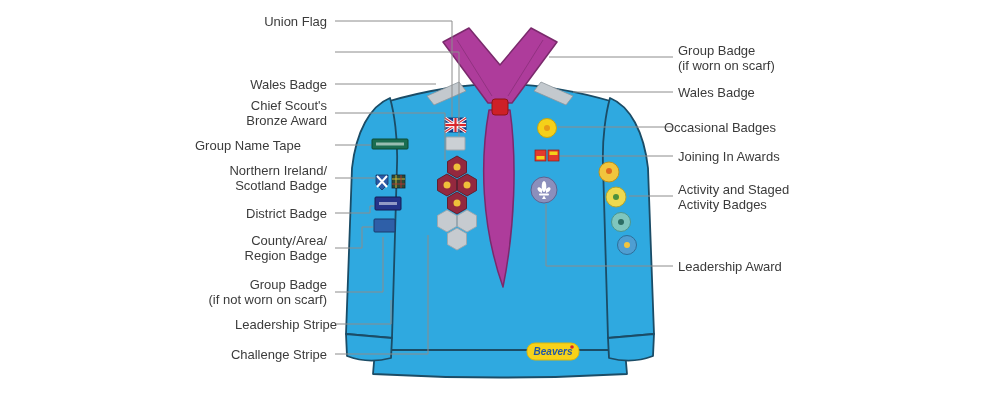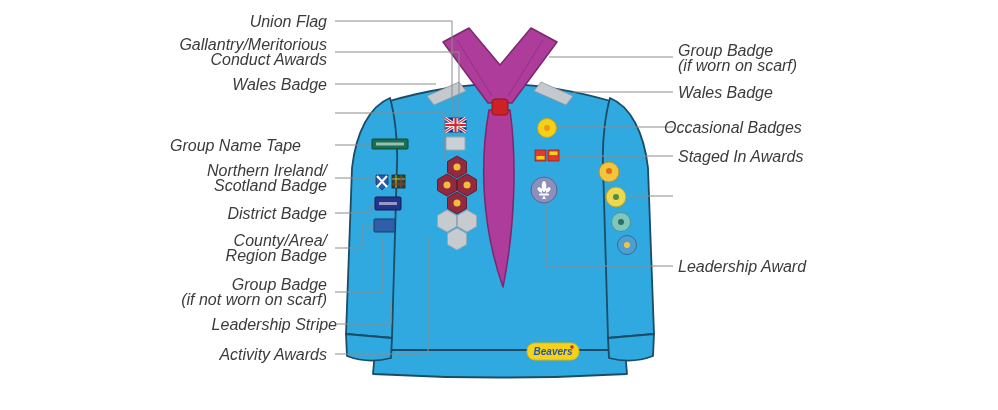--- a/index.html
+++ b/index.html
@@ -7,22 +7,22 @@
          font-family:"Liberation Sans",sans-serif;}
   #figure-svg{position:absolute;left:0;top:0;}
   .jumper{fill:var(--c-jumper);stroke:var(--c-outline);stroke-width:1.8;stroke-linejoin:round;}
   .epaulette{fill:var(--c-epaulette);stroke:#8D969C;stroke-width:.8;}
   .scarf{fill:var(--c-scarf);stroke:var(--c-scarf_outline);stroke-width:1.5;stroke-linejoin:round;}
   .scarf-fold{fill:none;stroke:var(--c-scarf_outline);stroke-width:1;opacity:.55;}
   .woggle{fill:var(--c-woggle);stroke:#8E1417;stroke-width:1;}
   .hex-red{fill:#94283E;stroke:#5F1827;stroke-width:.9;}
   .hex-grey{fill:#C6CBD0;stroke:#9FA6AC;stroke-width:.9;}
   .leader{fill:none;stroke:var(--c-leader_line);stroke-width:1;}
-  .lbl{position:absolute;font-size:16px;line-height:15px;color:var(--c-label_text);
-       white-space:pre-line;font-style:italic;}
+  .lbl{position:absolute;font-size:13px;line-height:15px;color:var(--c-label_text);
+       white-space:pre-line;}
   .lbl.left{text-align:right;}
   .lbl.right{text-align:left;}
   .logo-text{font-family:"Liberation Sans",sans-serif;font-style:italic;font-weight:bold;
              font-size:10px;fill:var(--c-logo_text);}
 </style>
 </head>
 <body>
 
 <div id="stage">
 
@@ -166,34 +166,36 @@
       <polyline class="leader" points="673,57 549,57"></polyline>
       <polyline class="leader" points="673,92 573,92"></polyline>
       <polyline class="leader" points="673,127 558,127"></polyline>
       <polyline class="leader" points="673,156 560,156"></polyline>
       <polyline class="leader" points="673,196 629,196"></polyline>
       <polyline class="leader" points="673,266 546,266 546,204"></polyline>
     </g>
   </svg>
 
   <div class="lbl left" style="top:14px;right:671px;">Union Flag</div>
-  <div class="lbl left" style="top:37px;right:671px;">Gallantry/Meritorious
-Conduct Awards</div>
   <div class="lbl left" style="top:77px;right:671px;">Wales Badge</div>
+  <div class="lbl left" style="top:98px;right:671px;">Chief Scout's
+Bronze Award</div>
   <div class="lbl left" style="top:138px;right:697px;text-align:right;">Group Name Tape</div>
   <div class="lbl left" style="top:163px;right:671px;margin-left:18px;">Northern Ireland/
 Scotland Badge</div>
   <div class="lbl left" style="top:206px;right:671px;">District Badge</div>
   <div class="lbl left" style="top:233px;right:671px;margin-left:44px;">County/Area/
 Region Badge</div>
   <div class="lbl left" style="top:277px;right:671px;">Group Badge
 (if not worn on scarf)</div>
   <div class="lbl left" style="top:317px;right:661px;margin-left:8px;">Leadership Stripe</div>
-  <div class="lbl left" style="top:347px;right:671px;">Activity Awards</div>
+  <div class="lbl left" style="top:347px;right:671px;">Challenge Stripe</div>
 
   <div class="lbl right" style="top:43px;left:678px;">Group Badge
 (if worn on scarf)</div>
   <div class="lbl right" style="top:85px;left:678px;">Wales Badge</div>
   <div class="lbl right" style="top:120px;left:664px;">Occasional Badges</div>
-  <div class="lbl right" style="top:149px;left:678px;">Staged In Awards</div>
+  <div class="lbl right" style="top:149px;left:678px;">Joining In Awards</div>
+  <div class="lbl right" style="top:182px;left:678px;">Activity and Staged
+Activity Badges</div>
   <div class="lbl right" style="top:259px;left:678px;">Leadership Award</div>
 
 </div>
 
 </body></html>

